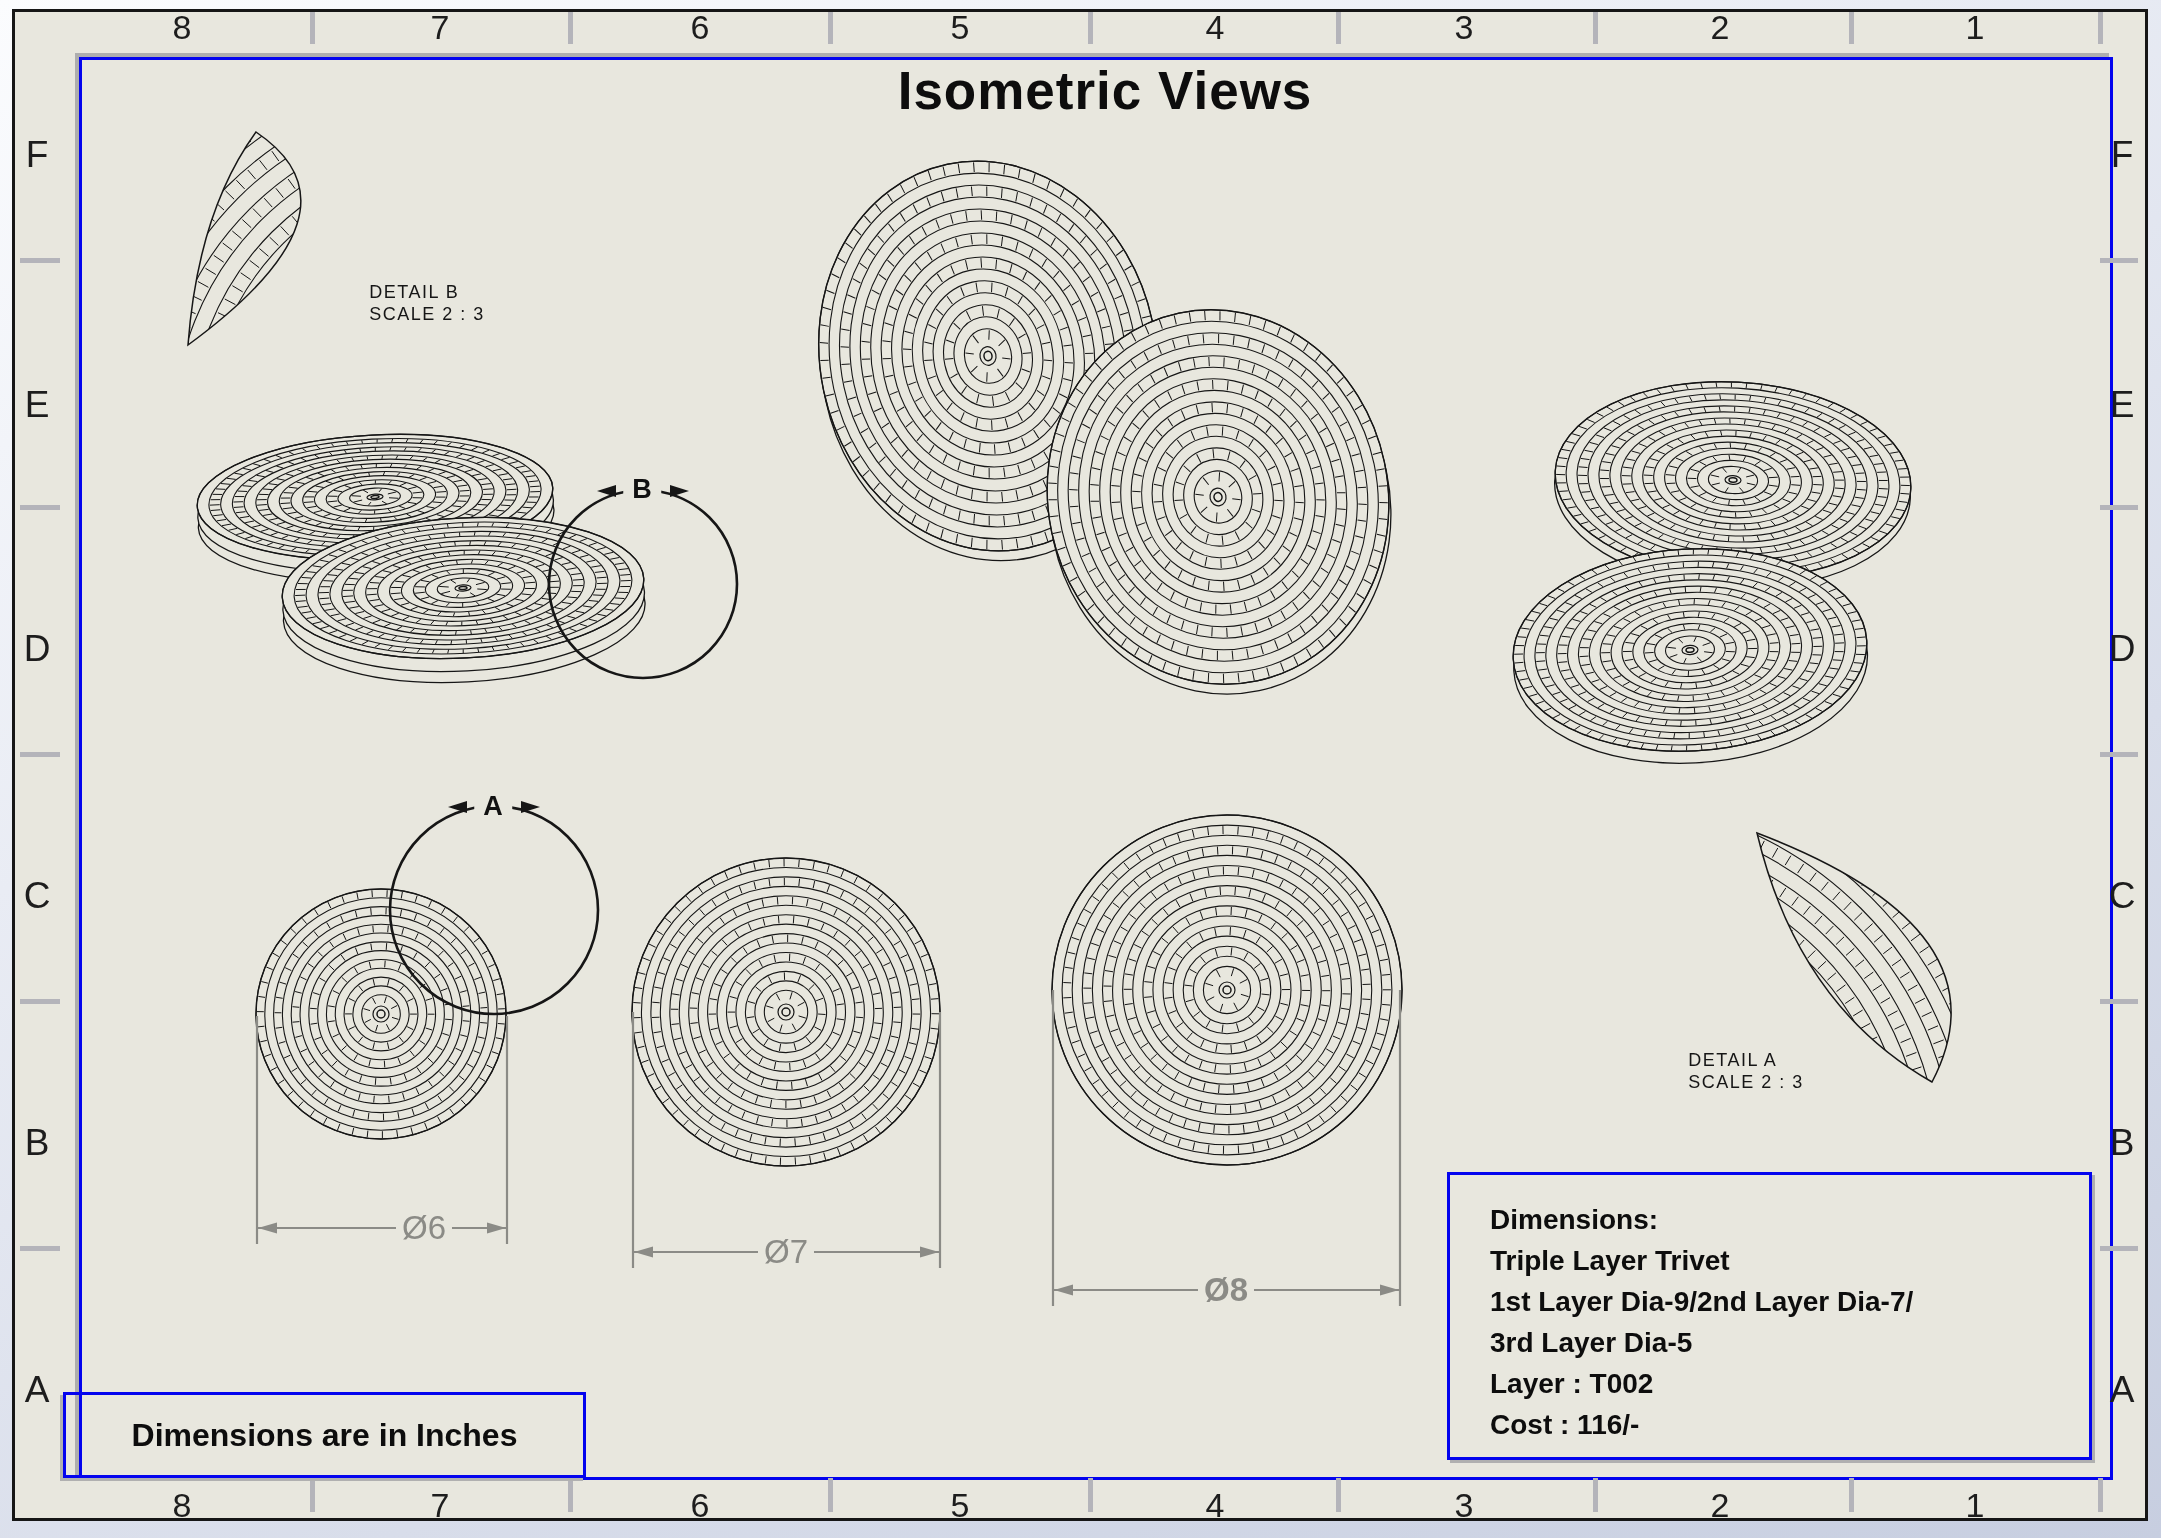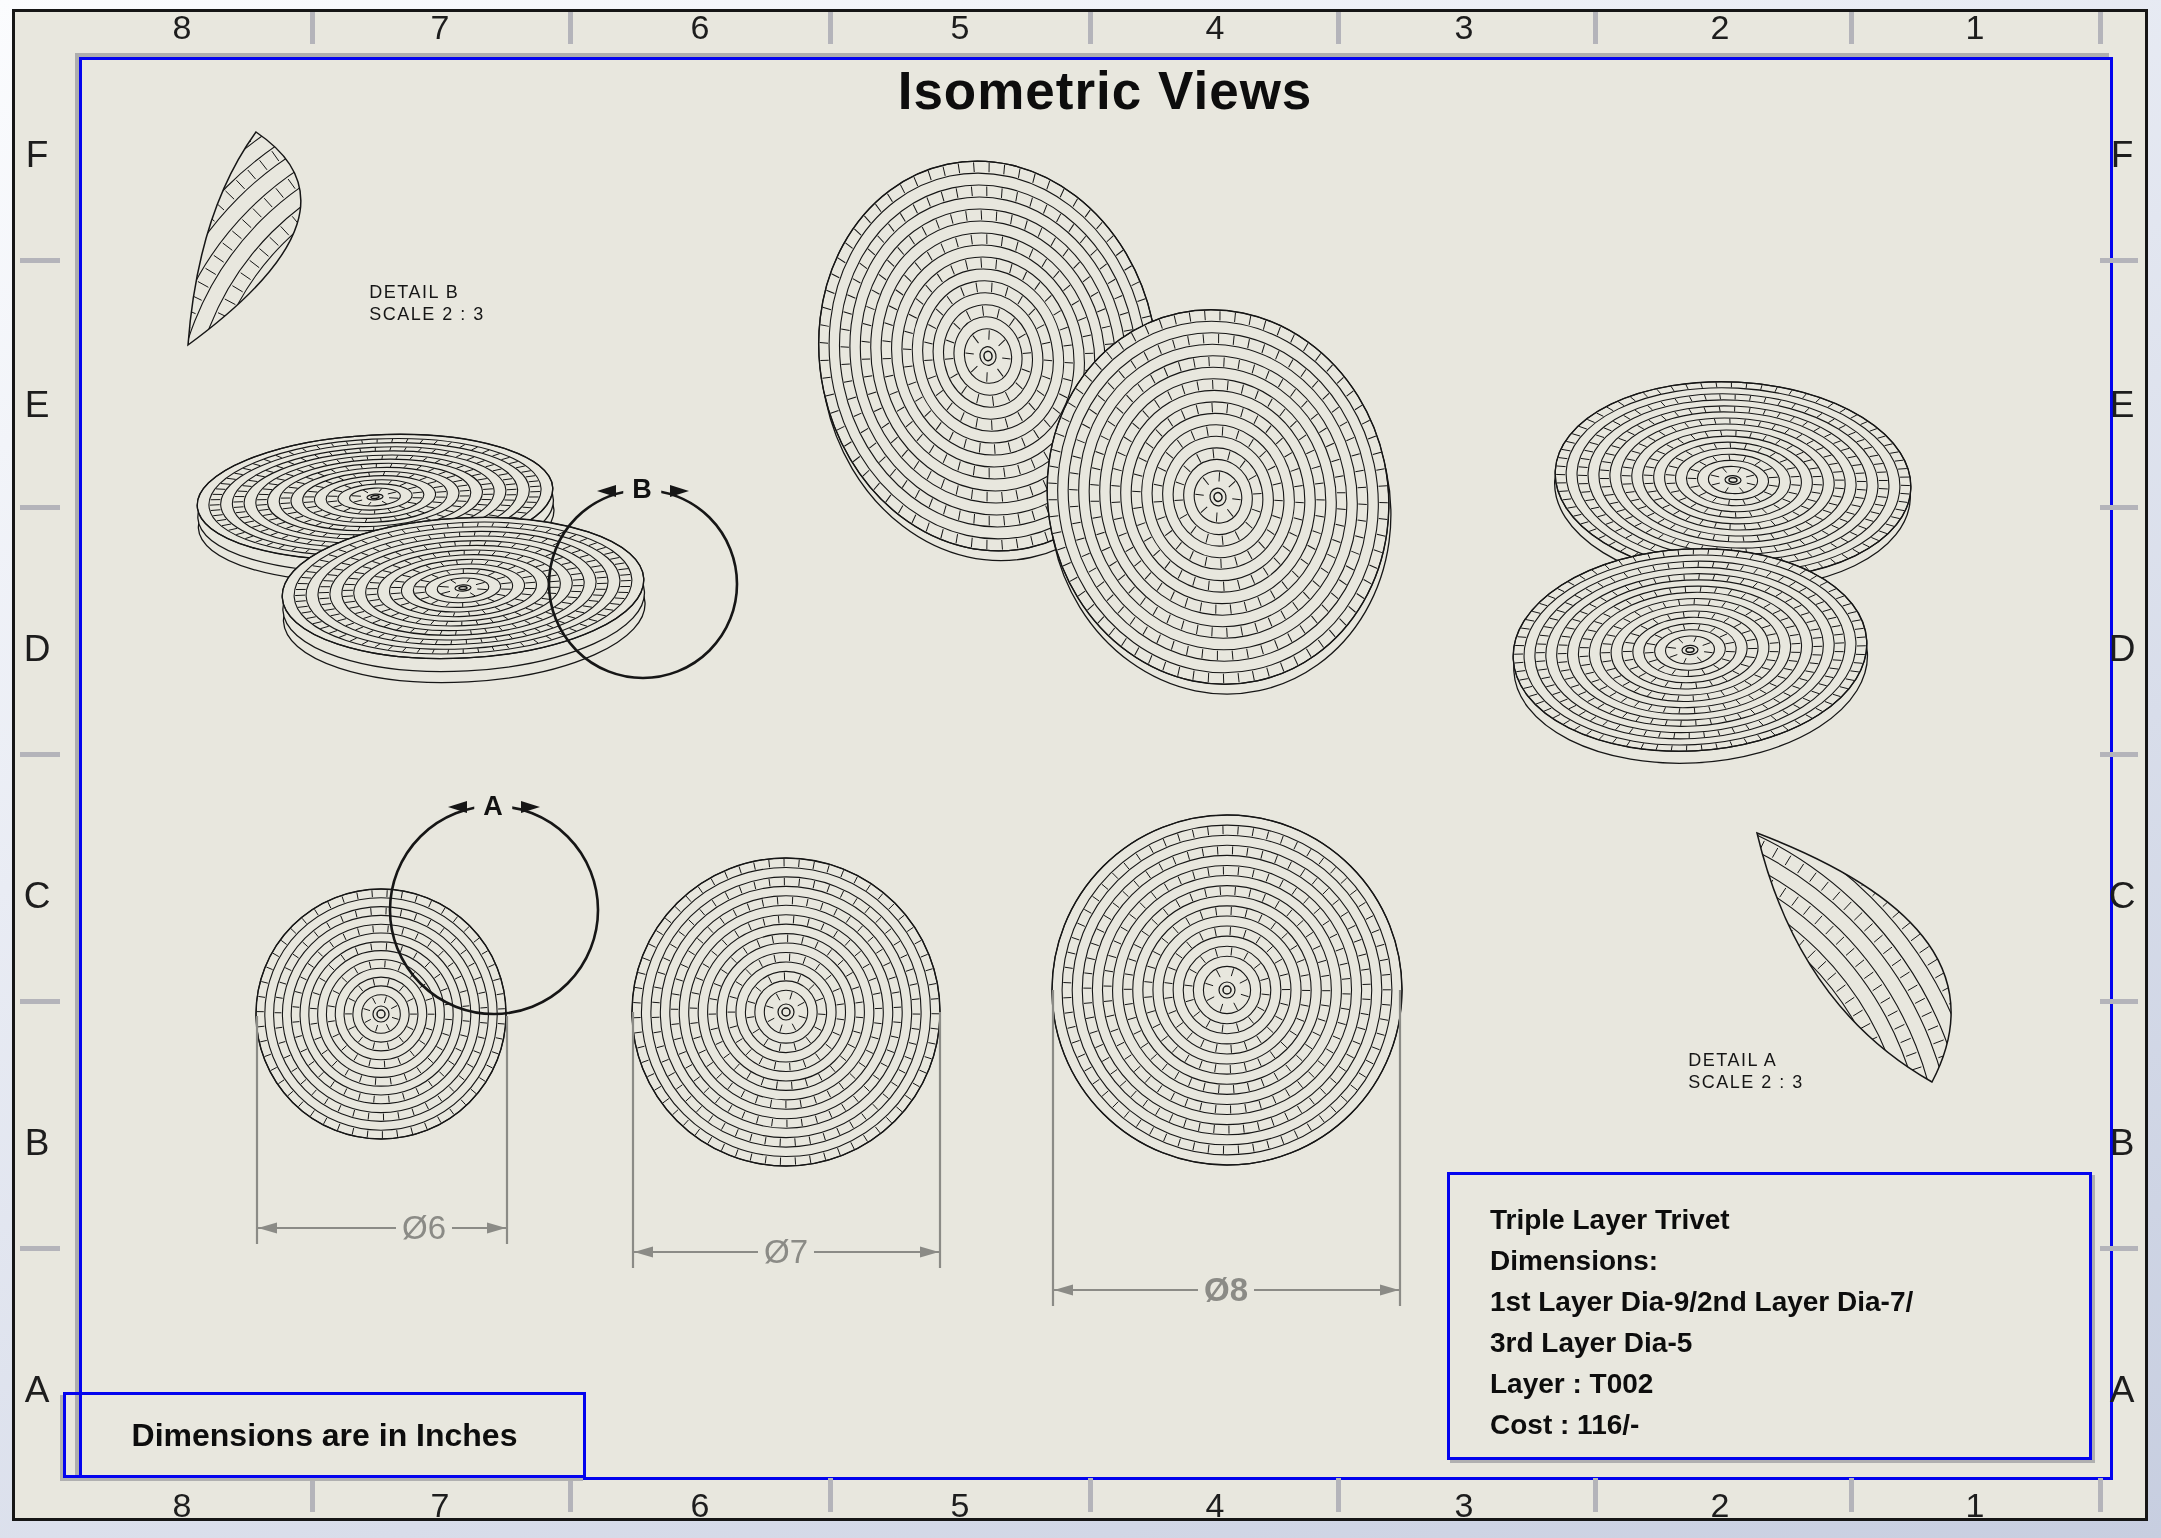--- a/index.html
+++ b/index.html
@@ -407,22 +407,22 @@
   </div>
 
   <div class="callout-label" style="left:642px;top:489px;">B</div>
   <div class="callout-label" style="left:493px;top:806px;">A</div>
 
   <div class="dim-label" style="left:380px;top:1228px;margin-left:44px;">Ø6</div>
   <div class="dim-label" style="left:786px;top:1252px;text-align:right;">Ø7</div>
   <div class="dim-label" style="left:1226px;top:1290px;font-weight:bold;">Ø8</div>
 
   <div class="info-box">
+    <div>Dimensions:</div>
     <div>Triple Layer Trivet</div>
-    <div>Dimensions:</div>
     <div>1st Layer Dia-9/2nd Layer Dia-7/</div>
     <div>3rd Layer Dia-5</div>
     <div>Layer : T002</div>
     <div>Cost : 116/-</div>
   </div>
 
   <div class="note-box">
     <span>Dimensions are in Inches</span>
   </div>
 </div>

